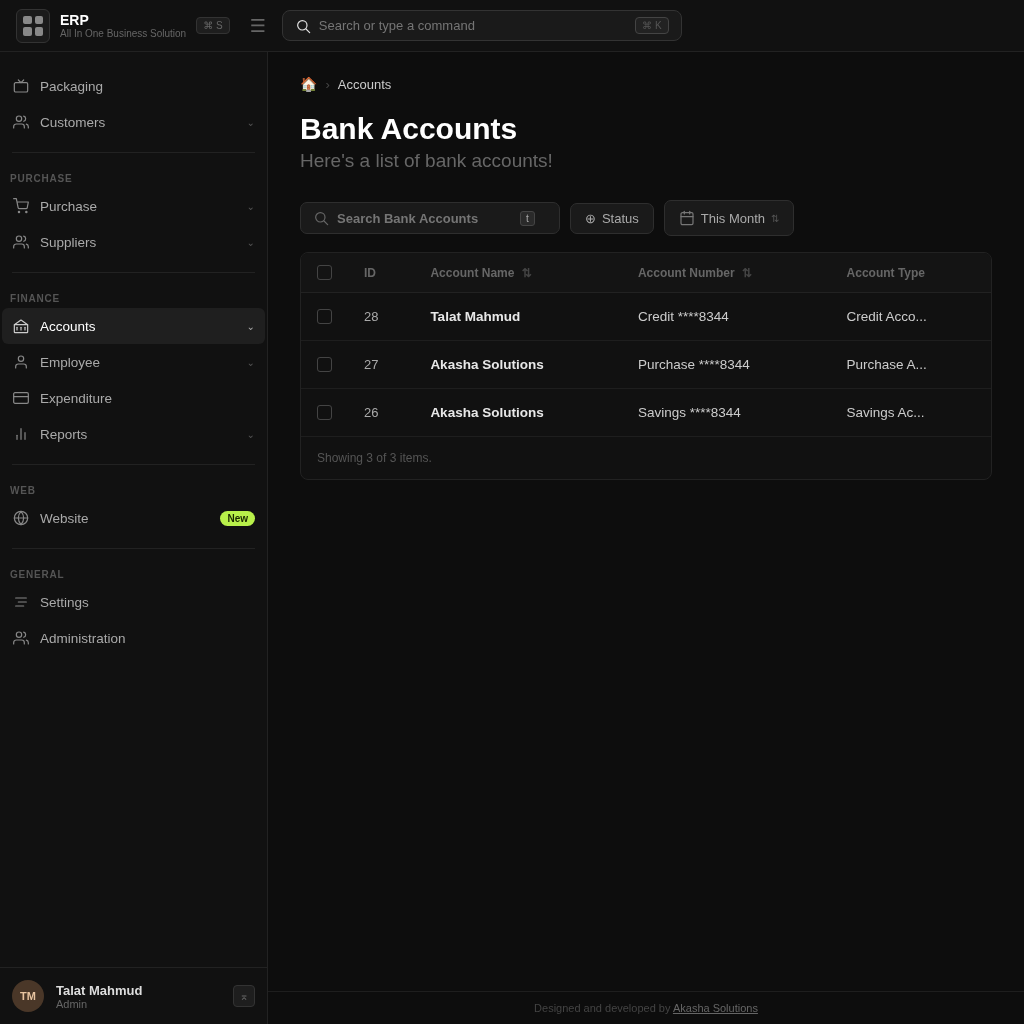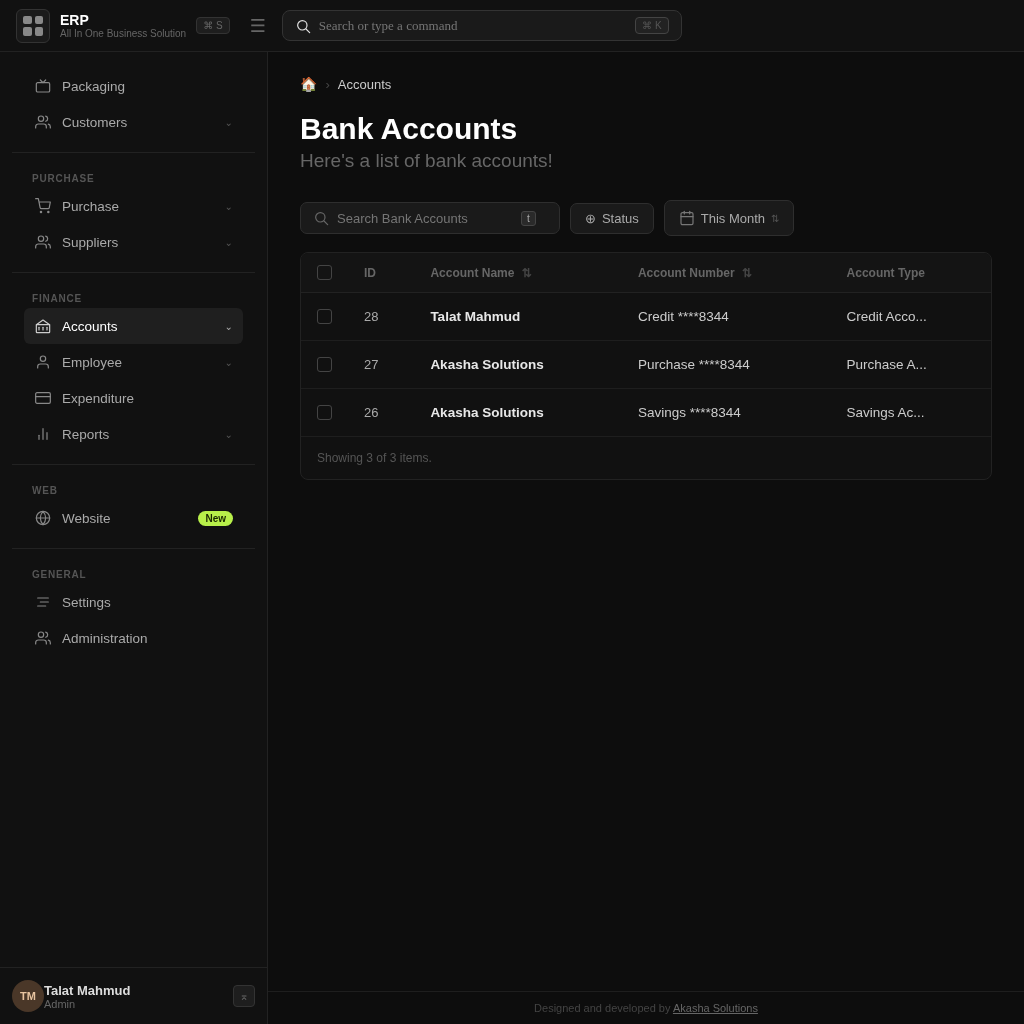--- a/index.html
+++ b/index.html
@@ -69,21 +69,20 @@
       padding: 6px 12px;
       gap: 8px;
     }
     .topbar-search input {
       background: none;
       border: none;
       outline: none;
       color: #aaa;
       font-size: 13px;
       flex: 1;
-      font-family: Liberation Serif, serif;
     }
     .search-kbd {
       font-size: 10px;
       color: #555;
       background: #222;
       border: 1px solid #444;
       border-radius: 4px;
       padding: 2px 6px;
       display: flex;
       align-items: center;
@@ -105,21 +104,21 @@
       display: flex;
       flex-direction: column;
       overflow-y: auto;
       flex-shrink: 0;
     }
     .sidebar::-webkit-scrollbar { width: 4px; }
     .sidebar::-webkit-scrollbar-track { background: #111; }
     .sidebar::-webkit-scrollbar-thumb { background: #333; }
 
     .sidebar-section {
-      padding: 16px 24px 8px;
+      padding: 16px 2px 8px;
     }
     .sidebar-section-label {
       font-size: 10px;
       font-weight: 600;
       color: #555;
       letter-spacing: 0.08em;
       text-transform: uppercase;
       padding: 0 8px;
       margin-bottom: 4px;
     }
@@ -156,21 +155,21 @@
       margin: 4px 12px;
     }
 
     
     .sidebar-footer {
       margin-top: auto;
       border-top: 1px solid #222;
       padding: 12px;
       display: flex;
       align-items: center;
-      gap: 0;
+      gap: 12px;
     }
     .user-avatar {
       width: 32px; height: 32px;
       border-radius: 50%;
       background: #4a3728;
       display: flex;
       align-items: center;
       justify-content: center;
       font-size: 11px;
       font-weight: 700;
@@ -241,20 +240,21 @@
       padding: 7px 12px;
       gap: 8px;
       min-width: 260px;
     }
     .search-box input {
       background: none;
       border: none;
       outline: none;
       color: #aaa;
       font-size: 13px;
+      font-weight: bold;
     }
     .search-t-badge {
       font-size: 10px;
       color: #aaa;
       background: #2a2a2a;
       border: 1px solid #444;
       border-radius: 3px;
       padding: 1px 5px;
     }
     .filter-btn {

